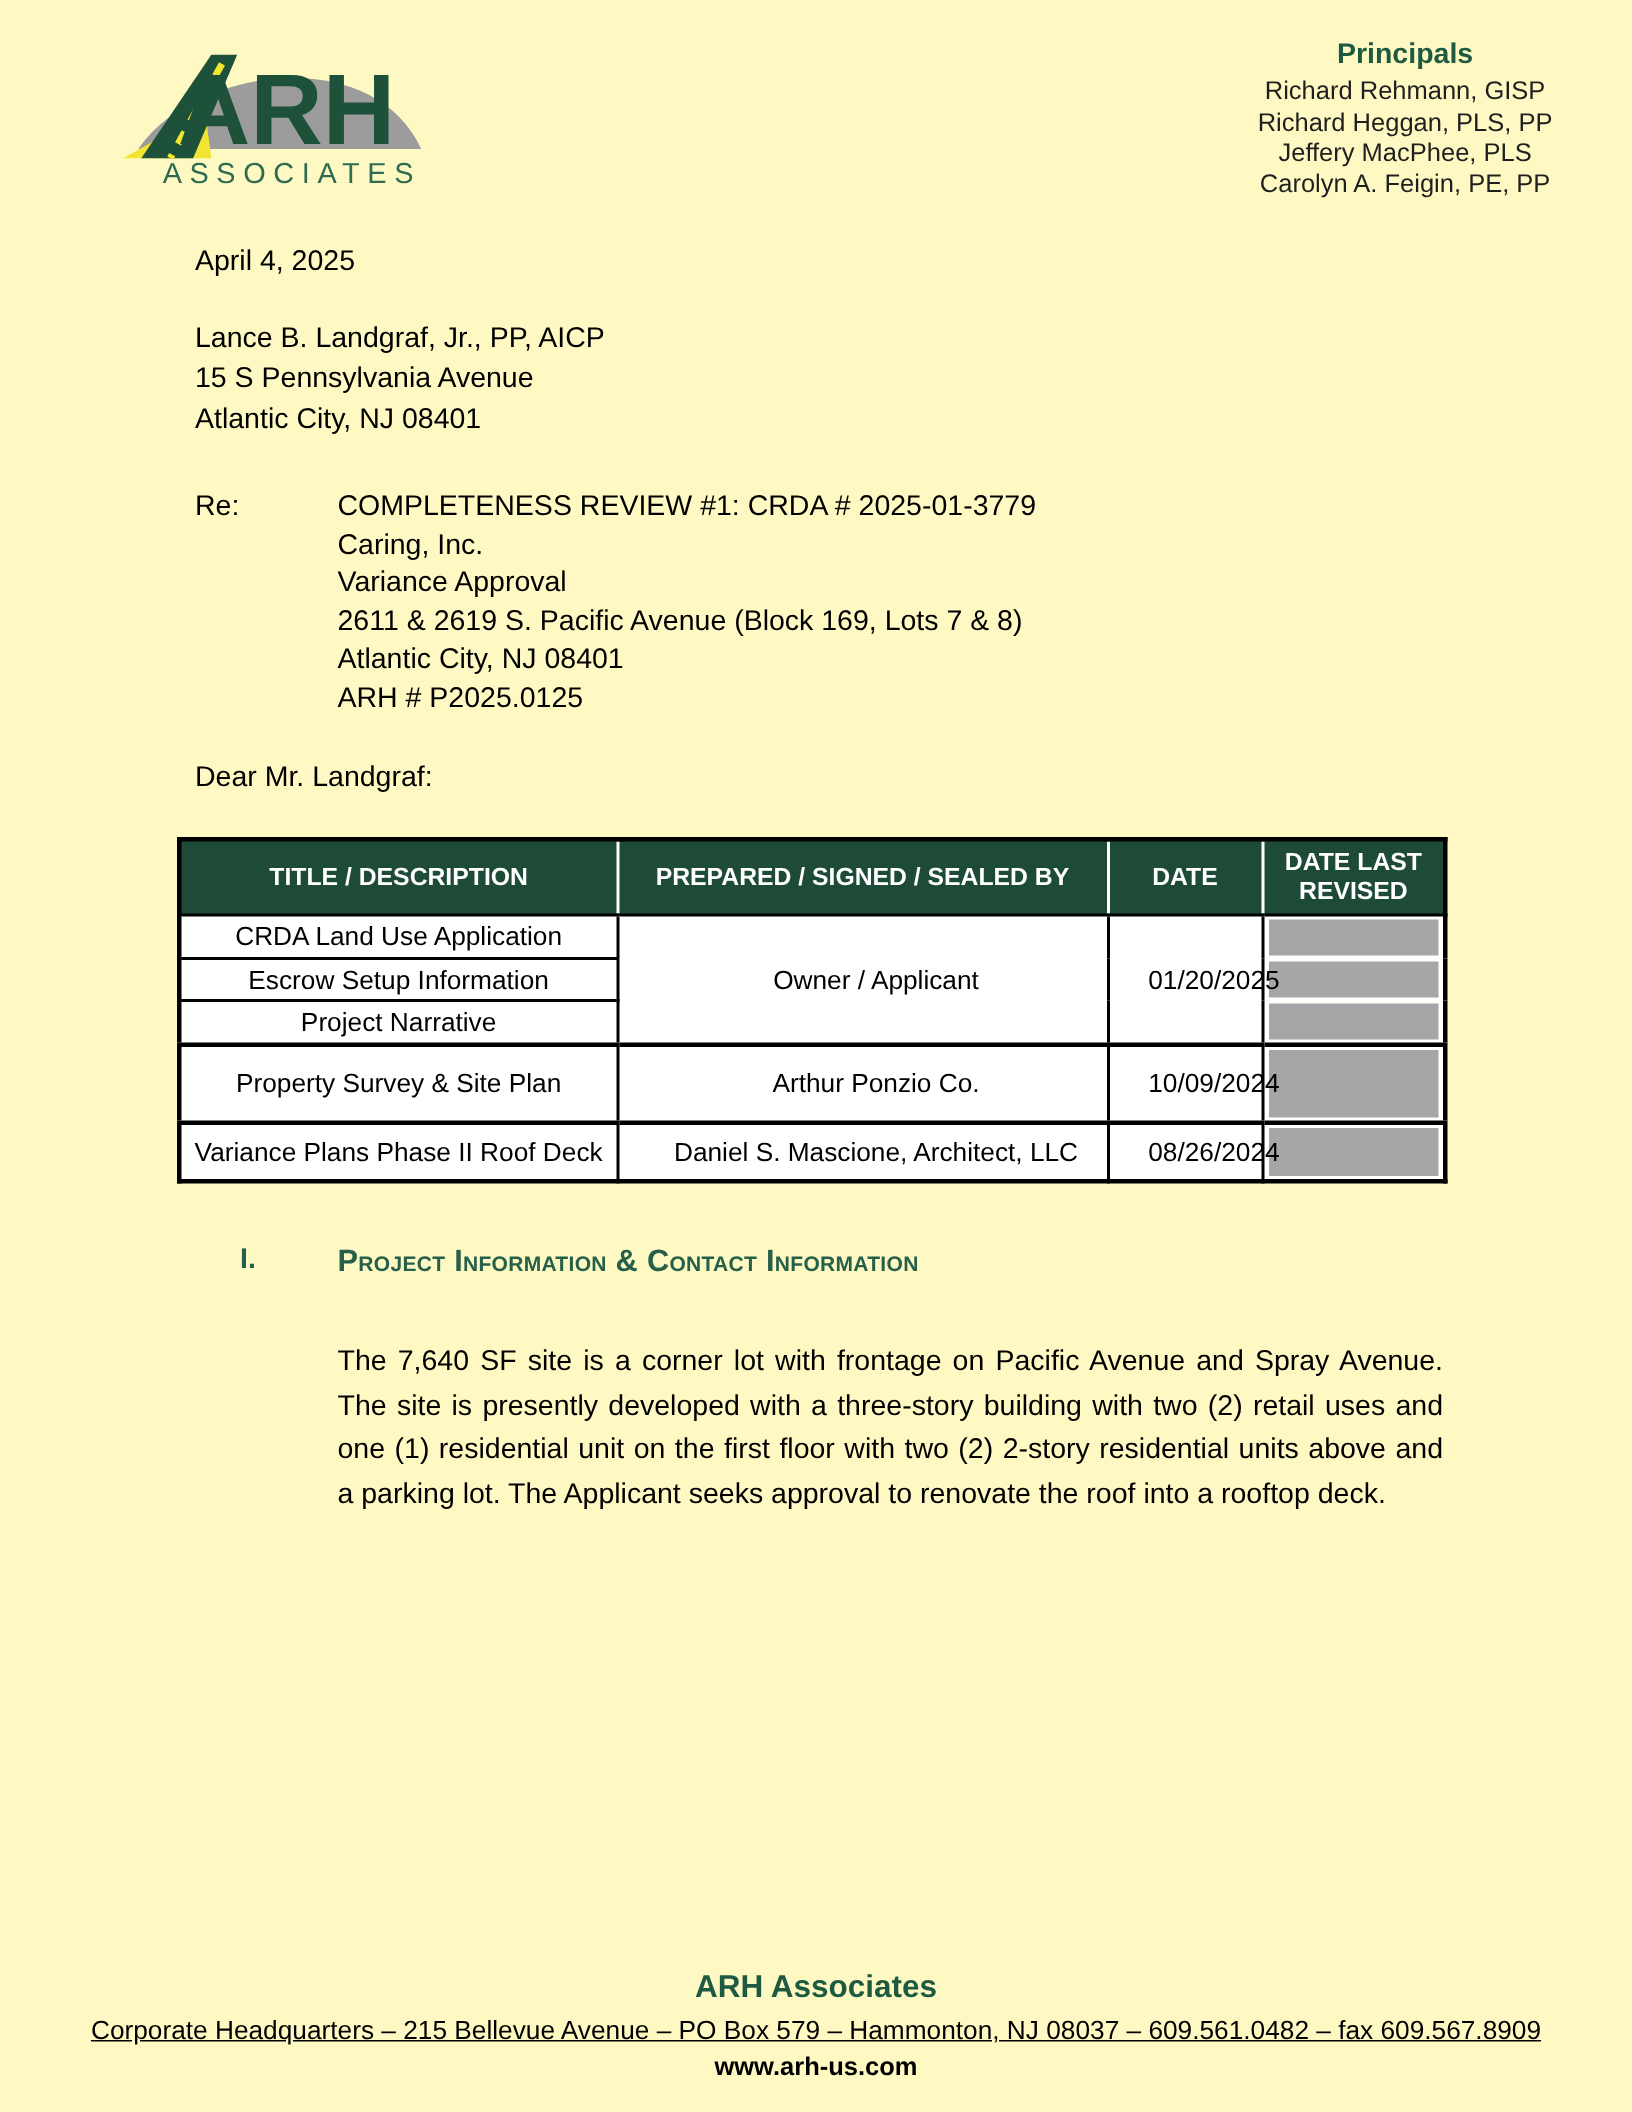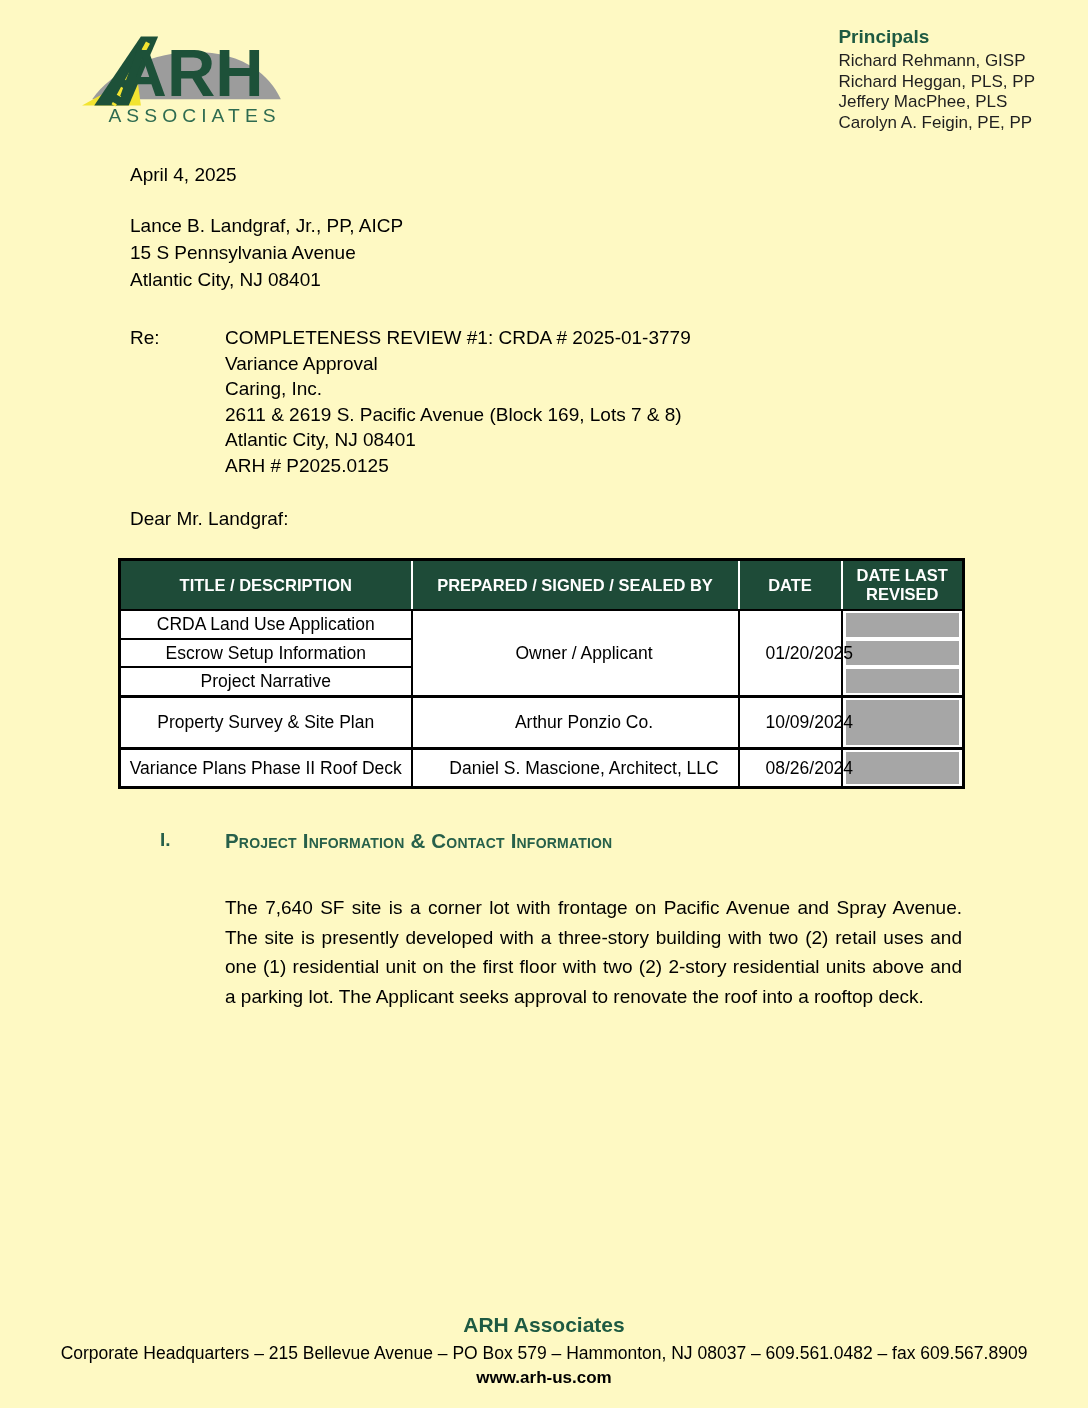--- a/index.html
+++ b/index.html
@@ -5,21 +5,21 @@
   * { margin:0; padding:0; box-sizing:border-box; }
   html,body { background:#ffffff; }
   .page {
     width:1088px; height:1408px; position:relative; margin:0 auto;
     background:#fef9c3; font-family:"Liberation Sans", sans-serif; color:#000;
     overflow:hidden;
   }
   
   .header { display:flex; justify-content:space-between; padding:20px 53px 0 78px; height:138px; }
   .logo-svg { width:215px; height:106px; }
-  .principals { text-align:left; padding-top:6px; }
+  .principals { text-align:center; padding-top:6px; }
   .principals-title { color:#1e5a42; font-weight:bold; font-size:19px; margin-bottom:3px; }
   .principal-name { font-size:17px; line-height:20.5px; color:#1f1f1f; }
   
   .letter { margin:0 126px 0 130px; }
   .date-line { margin-top:26px; font-size:19px; }
   .recipient { margin-top:26px; font-size:19px; line-height:27px; }
   .recipient .org { font-weight:bold; }
   .re-block { margin-top:32px; display:flex; font-size:19px; line-height:25.5px; }
   .re-label { width:95px; flex:0 0 95px; }
   .salutation { margin-top:30px; font-size:19px; }
@@ -56,21 +56,21 @@
   td.med { height:36px; }
   
   .per-line { margin-top:34px; margin-left:95px; font-size:19px; }
   .section-head { margin-top:40px; margin-left:30px; display:flex; color:#27604a; font-weight:bold; }
   .section-numeral { width:65px; flex:0 0 65px; font-size:19px; }
   .section-title { font-variant:small-caps; font-size:20.5px; letter-spacing:0.2px; }
   .body-par { margin-top:40px; margin-left:95px; font-size:19px; line-height:29.5px; text-align:justify; }
   
   .footer { position:absolute; left:0; right:0; bottom:20px; text-align:center; }
   .footer-company { color:#1e5a42; font-weight:bold; font-size:21px; margin-bottom:4px; }
-  .footer-line { font-size:17.5px; line-height:25px; color:#000; }
+  .footer-line { font-size:17.5px; line-height:25px; color:#000;text-decoration:underline; }
   .footer-site { font-size:17px; font-weight:bold; margin-top:2px; }
 </style>
 </head>
 <body>
 
 <div class="page">
 
   <div class="header">
     <svg class="logo-svg" viewBox="0 0 212 104" aria-hidden="true">
       <path d="M14 78 C 50 24, 168 8, 200 78 Z" fill="#9c9c9c"></path>
@@ -97,22 +97,22 @@
     <div class="recipient">
       <div>Lance B. Landgraf, Jr., PP, AICP</div>
       <div>15 S Pennsylvania Avenue</div>
       <div>Atlantic City, NJ 08401</div>
     </div>
 
     <div class="re-block">
       <div class="re-label">Re:</div>
       <div>
         <div>COMPLETENESS REVIEW #1: CRDA # 2025-01-3779</div>
+        <div>Caring, Inc.</div>
         <div>Variance Approval</div>
-        <div>Caring, Inc.</div>
         <div>2611 &amp; 2619 S. Pacific Avenue (Block 169, Lots 7 &amp; 8)</div>
         <div>Atlantic City, NJ 08401</div>
         <div>ARH # P2025.0125</div>
       </div>
     </div>
 
     <div class="salutation">Dear Mr. Landgraf:</div>
 
 
     <div class="table-wrap">

